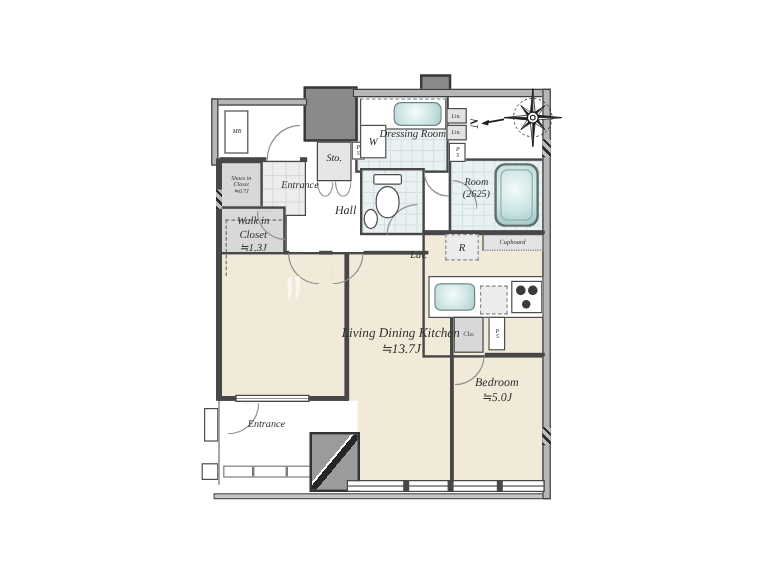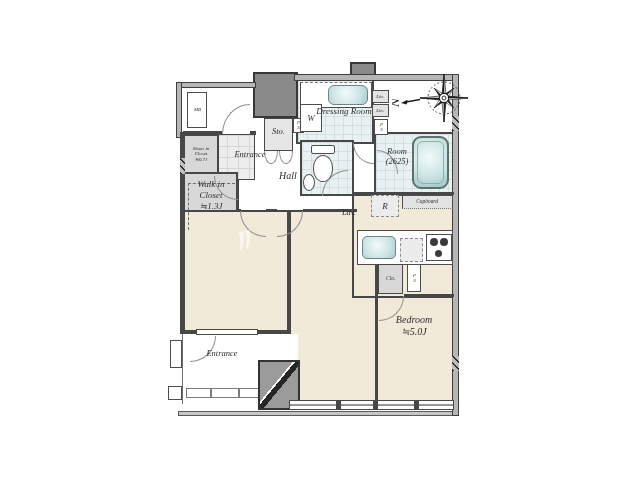--- a/index.html
+++ b/index.html
@@ -196,20 +196,24 @@
   <div class="arc tl" style="left:222px;top:104px;width:28px;height:30px;"></div>
   <div class="arc bl" style="left:214px;top:176px;width:24px;height:24px;"></div>
   <div class="arc bl" style="left:240px;top:211px;width:26px;height:26px;"></div>
   <div class="arc br" style="left:277px;top:211px;width:26px;height:26px;"></div>
   <div class="arc tl" style="left:322px;top:170px;width:26px;height:26px;"></div>
   <div class="arc bl" style="left:353px;top:143px;width:21px;height:21px;"></div>
   <div class="arc tr" style="left:377px;top:150px;width:21px;height:24px;"></div>
   <div class="arc br" style="left:379px;top:296px;width:25px;height:25px;"></div>
   <div class="arc br" style="left:190px;top:336px;width:26px;height:26px;"></div>
 
+  <div class="lbl f11" style="left:280px;top:272px;width:108px;">
+    <span>Living Dining Kitchen</span><br>
+    <span>≒13.7J</span>
+  </div>
   <div class="lbl f10" style="left:370px;top:314px;width:88px;">
     <span>Bedroom</span><br>
     <span>≒5.0J</span>
   </div>
   <div class="lbl f9" style="left:187px;top:179px;width:48px;">
     <span>Walk in Closet</span><br>
     <span>≒1.3J</span>
   </div>
   <div class="lbl tinywrap" style="left:182px;top:138px;width:38px;height:32px;">
     <span class="t55" style="white-space:normal;width:58px;"><span>Shoes in Closet</span> <span>≒0.7J</span></span>

